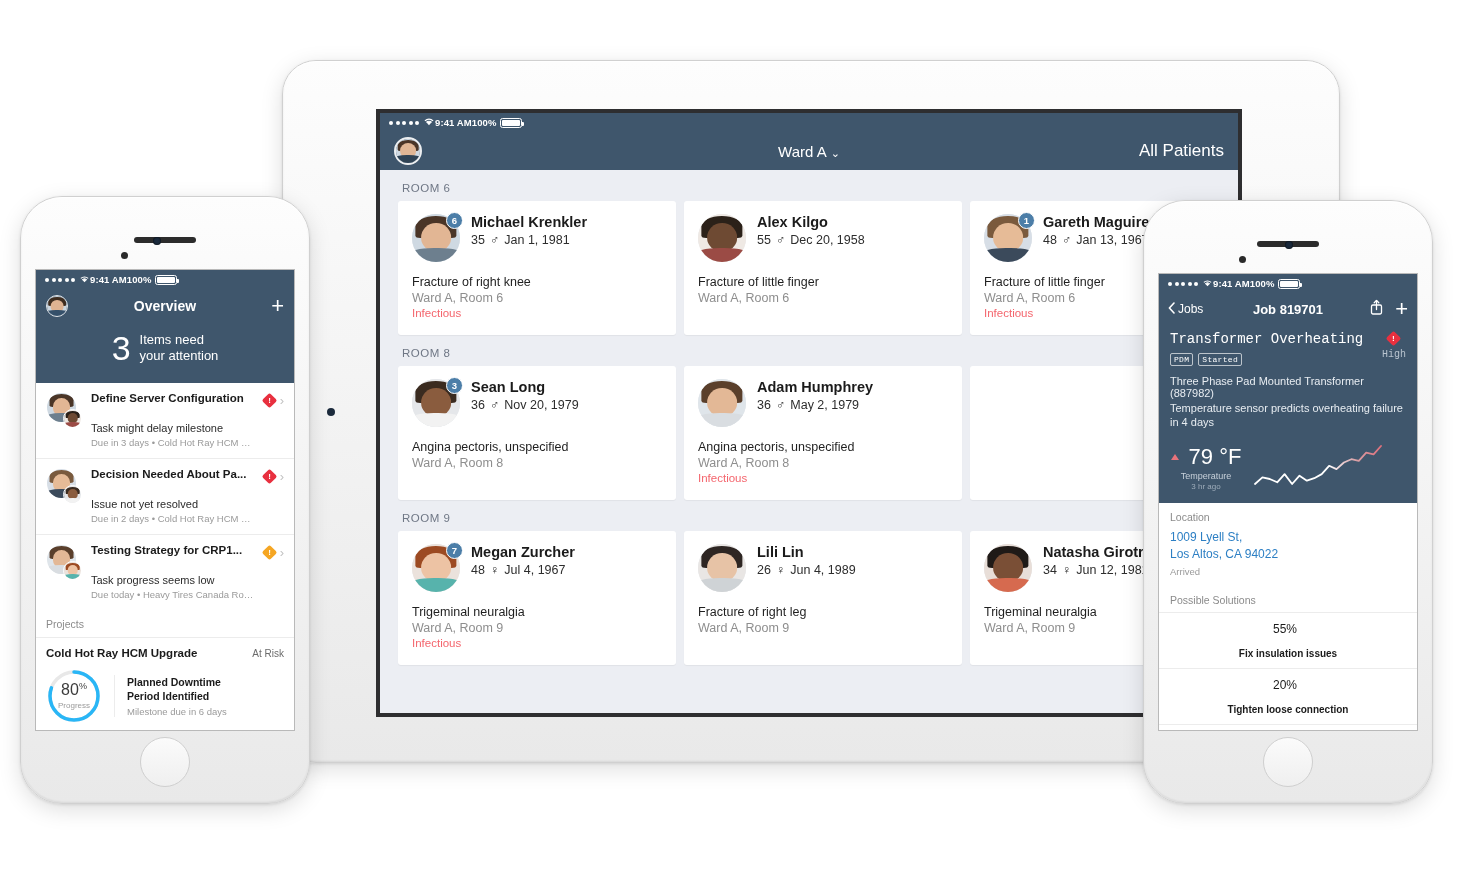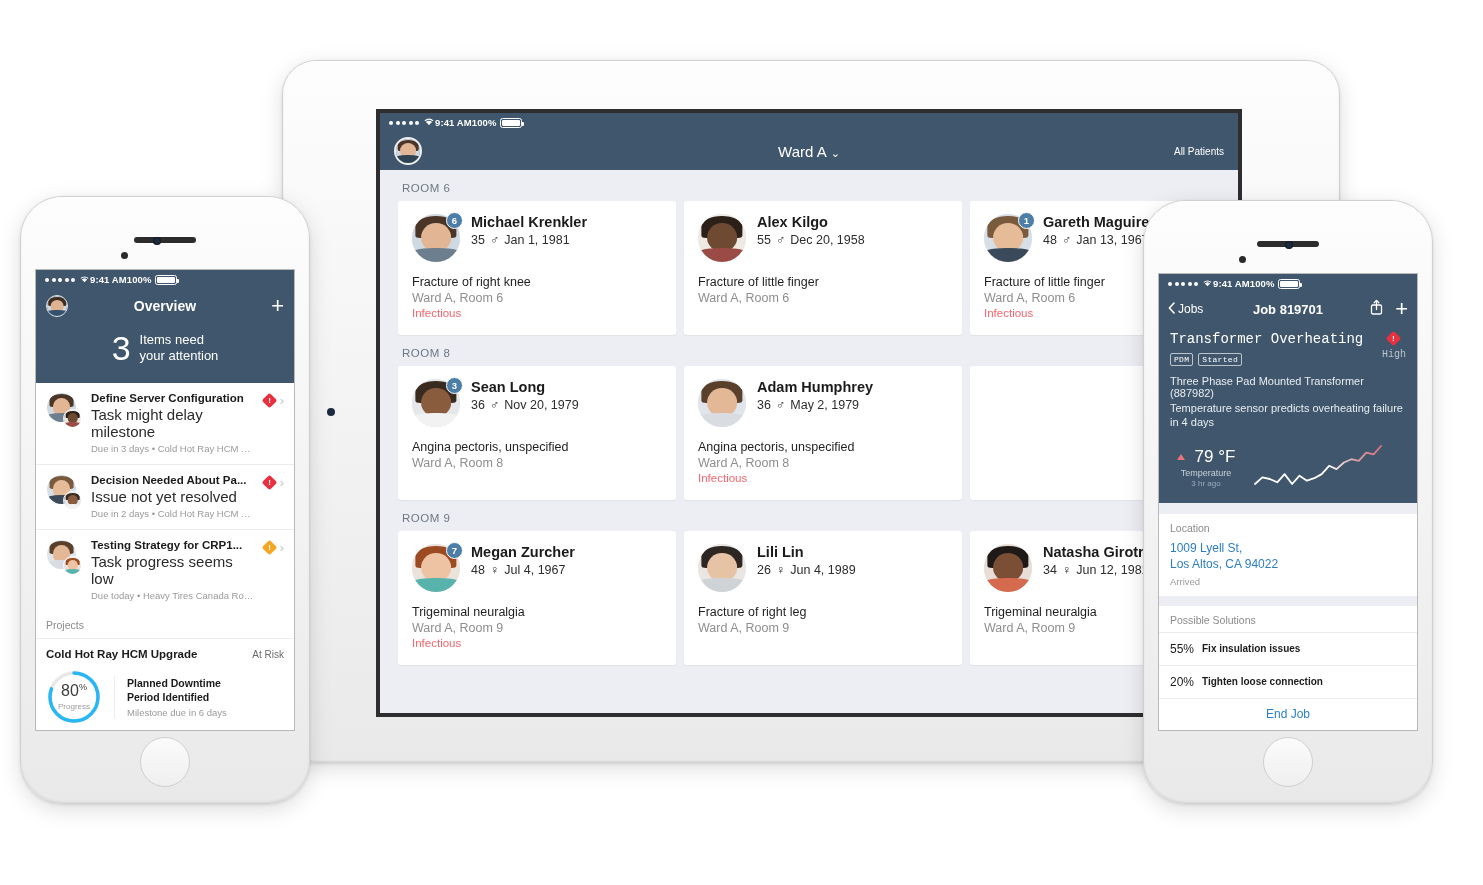--- a/index.html
+++ b/index.html
@@ -107,21 +107,21 @@
     border-bottom:1px solid #ececec; align-items:flex-start; }
   .ov-item:last-child { border-bottom:none; }
   .ov-faces { position:relative; width:36px; height:36px; flex:0 0 auto; }
   .ov-face { position:absolute; border-radius:50%; overflow:hidden;
     border:1.5px solid #fff; }
   .ov-face.big { width:31px; height:31px; left:0; top:0; }
   .ov-face.small { width:19px; height:19px; right:0; bottom:0; }
   .ov-body { flex:1 1 auto; min-width:0; }
   .ov-title { font-size:11.5px; font-weight:700; color:#1b1b1b;
     white-space:nowrap; overflow:hidden; text-overflow:ellipsis; }
-  .ov-sub { font-size:15px; color:#2b2b2b; margin-top:2px; }
+  .ov-sub { font-size:11px; color:#2b2b2b; margin-top:18px; }
   .ov-meta { font-size:9.5px; color:#9a9a9a; margin-top:3px;
     white-space:nowrap; overflow:hidden; text-overflow:ellipsis; }
   .ov-right { display:flex; align-items:center; gap:5px; flex:0 0 auto; padding-top:2px; }
   .diamond { width:11px; height:11px; transform:rotate(45deg); border-radius:2px; position:relative; }
   .diamond::after{ content:"!"; position:absolute; inset:0; transform:rotate(-45deg);
     color:#fff; font-size:8px; font-weight:700; display:flex;
     align-items:center; justify-content:center; }
   .diamond.red { background:#e8303f; }
   .diamond.amber { background:#f5a623; }
   .chev { color:#c3c3c3; font-size:13px; line-height:1; }
@@ -147,21 +147,21 @@
 
   
   .ipad-nav { background:#3f566c; color:#fff; }
   .ipad-navrow { position:relative; display:flex; align-items:center;
     height:38px; padding:0 14px; }
   .ipad-avatar { width:28px; height:28px; border-radius:50%; overflow:hidden;
     border:2px solid rgba(255,255,255,.9); }
   .ipad-title { position:absolute; left:0; right:0; text-align:center;
     font-size:15px; font-weight:500; pointer-events:none; }
   .ipad-title .caret { font-size:11px; margin-left:4px; }
-  .ipad-right { margin-left:auto; font-size:10px; }
+  .ipad-right { margin-left:auto; font-size:17px; }
 
   .ward-body { background:#eceef3; padding:0 18px 16px; height:100%; overflow:hidden; }
   .room-label { font-size:11.5px; color:#6f7785; letter-spacing:.5px;
     padding:12px 0 7px 4px; }
   .card-row { display:flex; gap:8px; }
   .pcard { background:#fff; border-radius:3px; width:278px; flex:0 0 auto;
     padding:13px 14px 16px; box-shadow:0 1px 1px rgba(0,0,0,.05); min-height:126px; }
   .pcard-top { display:flex; gap:11px; align-items:flex-start; }
   .pc-ava-wrap { position:relative; width:48px; height:48px; flex:0 0 auto; }
   .pc-ava { width:48px; height:48px; border-radius:50%; overflow:hidden; background:#e3e6ea; }
@@ -201,35 +201,35 @@
     background:#e8303f; margin:0 auto; position:relative; }
   .job-prio .d::after{content:"!";position:absolute;inset:0;transform:rotate(-45deg);
     color:#fff;font-size:8px;font-weight:700;display:flex;align-items:center;justify-content:center;}
   .job-prio .t { font-size:10px; color:#b9c4cf; margin-top:5px; }
   .job-asset { font-size:11px; color:#e7ecf1; margin-top:9px; }
   .job-desc { font-size:11px; color:#e7ecf1; margin-top:2px; line-height:1.3; }
 
   .job-kpi { background:#3f566c; display:flex; align-items:center;
     padding:4px 11px 12px; gap:10px; }
   .kpi-left { text-align:center; color:#fff; min-width:72px; }
-  .kpi-val { font-size:17px; font-weight:400; display:flex;
+  .kpi-val { font-size:22px; font-weight:400; display:flex;
     align-items:center; justify-content:center; gap:10px; }
   .kpi-arrow { width:0;height:0;border-left:4px solid transparent;
     border-right:4px solid transparent;border-bottom:6px solid #e8737b; }
   .kpi-cap { font-size:9px; color:#c7d0d9; margin-top:1px; }
   .kpi-time { font-size:8px; color:#9dabb9; margin-top:1px; }
   .kpi-spark { flex:1 1 auto; }
 
   .job-gap { height:17px; background:#eceef3; }
   .job-sec { background:#fff; }
   .job-sec-title { font-size:10.5px; color:#8b8b8b; padding:8px 11px 6px; }
   .job-addr { padding:0 11px 4px; font-size:12px; color:#2c7fc4; line-height:1.35; }
   .job-arrived { padding:0 11px 9px; font-size:9.5px; color:#9a9a9a; }
-  .job-row { display:flex; gap:2px; align-items:center; padding:9px 11px;
-    border-top:1px solid #ececec; }
+  .job-row { display:flex; gap:12px; align-items:center; padding:9px 11px;
+    border-top:1px solid #ececec;flex-direction:column; }
   .job-pct { font-size:12px; color:#1b1b1b; font-weight:400; min-width:30px; }
   .job-sol { font-size:10px; color:#1b1b1b; font-weight:700; }
   .job-end { text-align:center; padding:8px 0 9px; font-size:12px;
     color:#2c7fc4; border-top:1px solid #ececec; background:#fff; }
 
   
   .av { width:100%; height:100%; position:relative; overflow:hidden; }
   .av .bg { position:absolute; inset:0; }
   .av .head { position:absolute; left:50%; transform:translateX(-50%);
     border-radius:50% 50% 45% 45%; }

